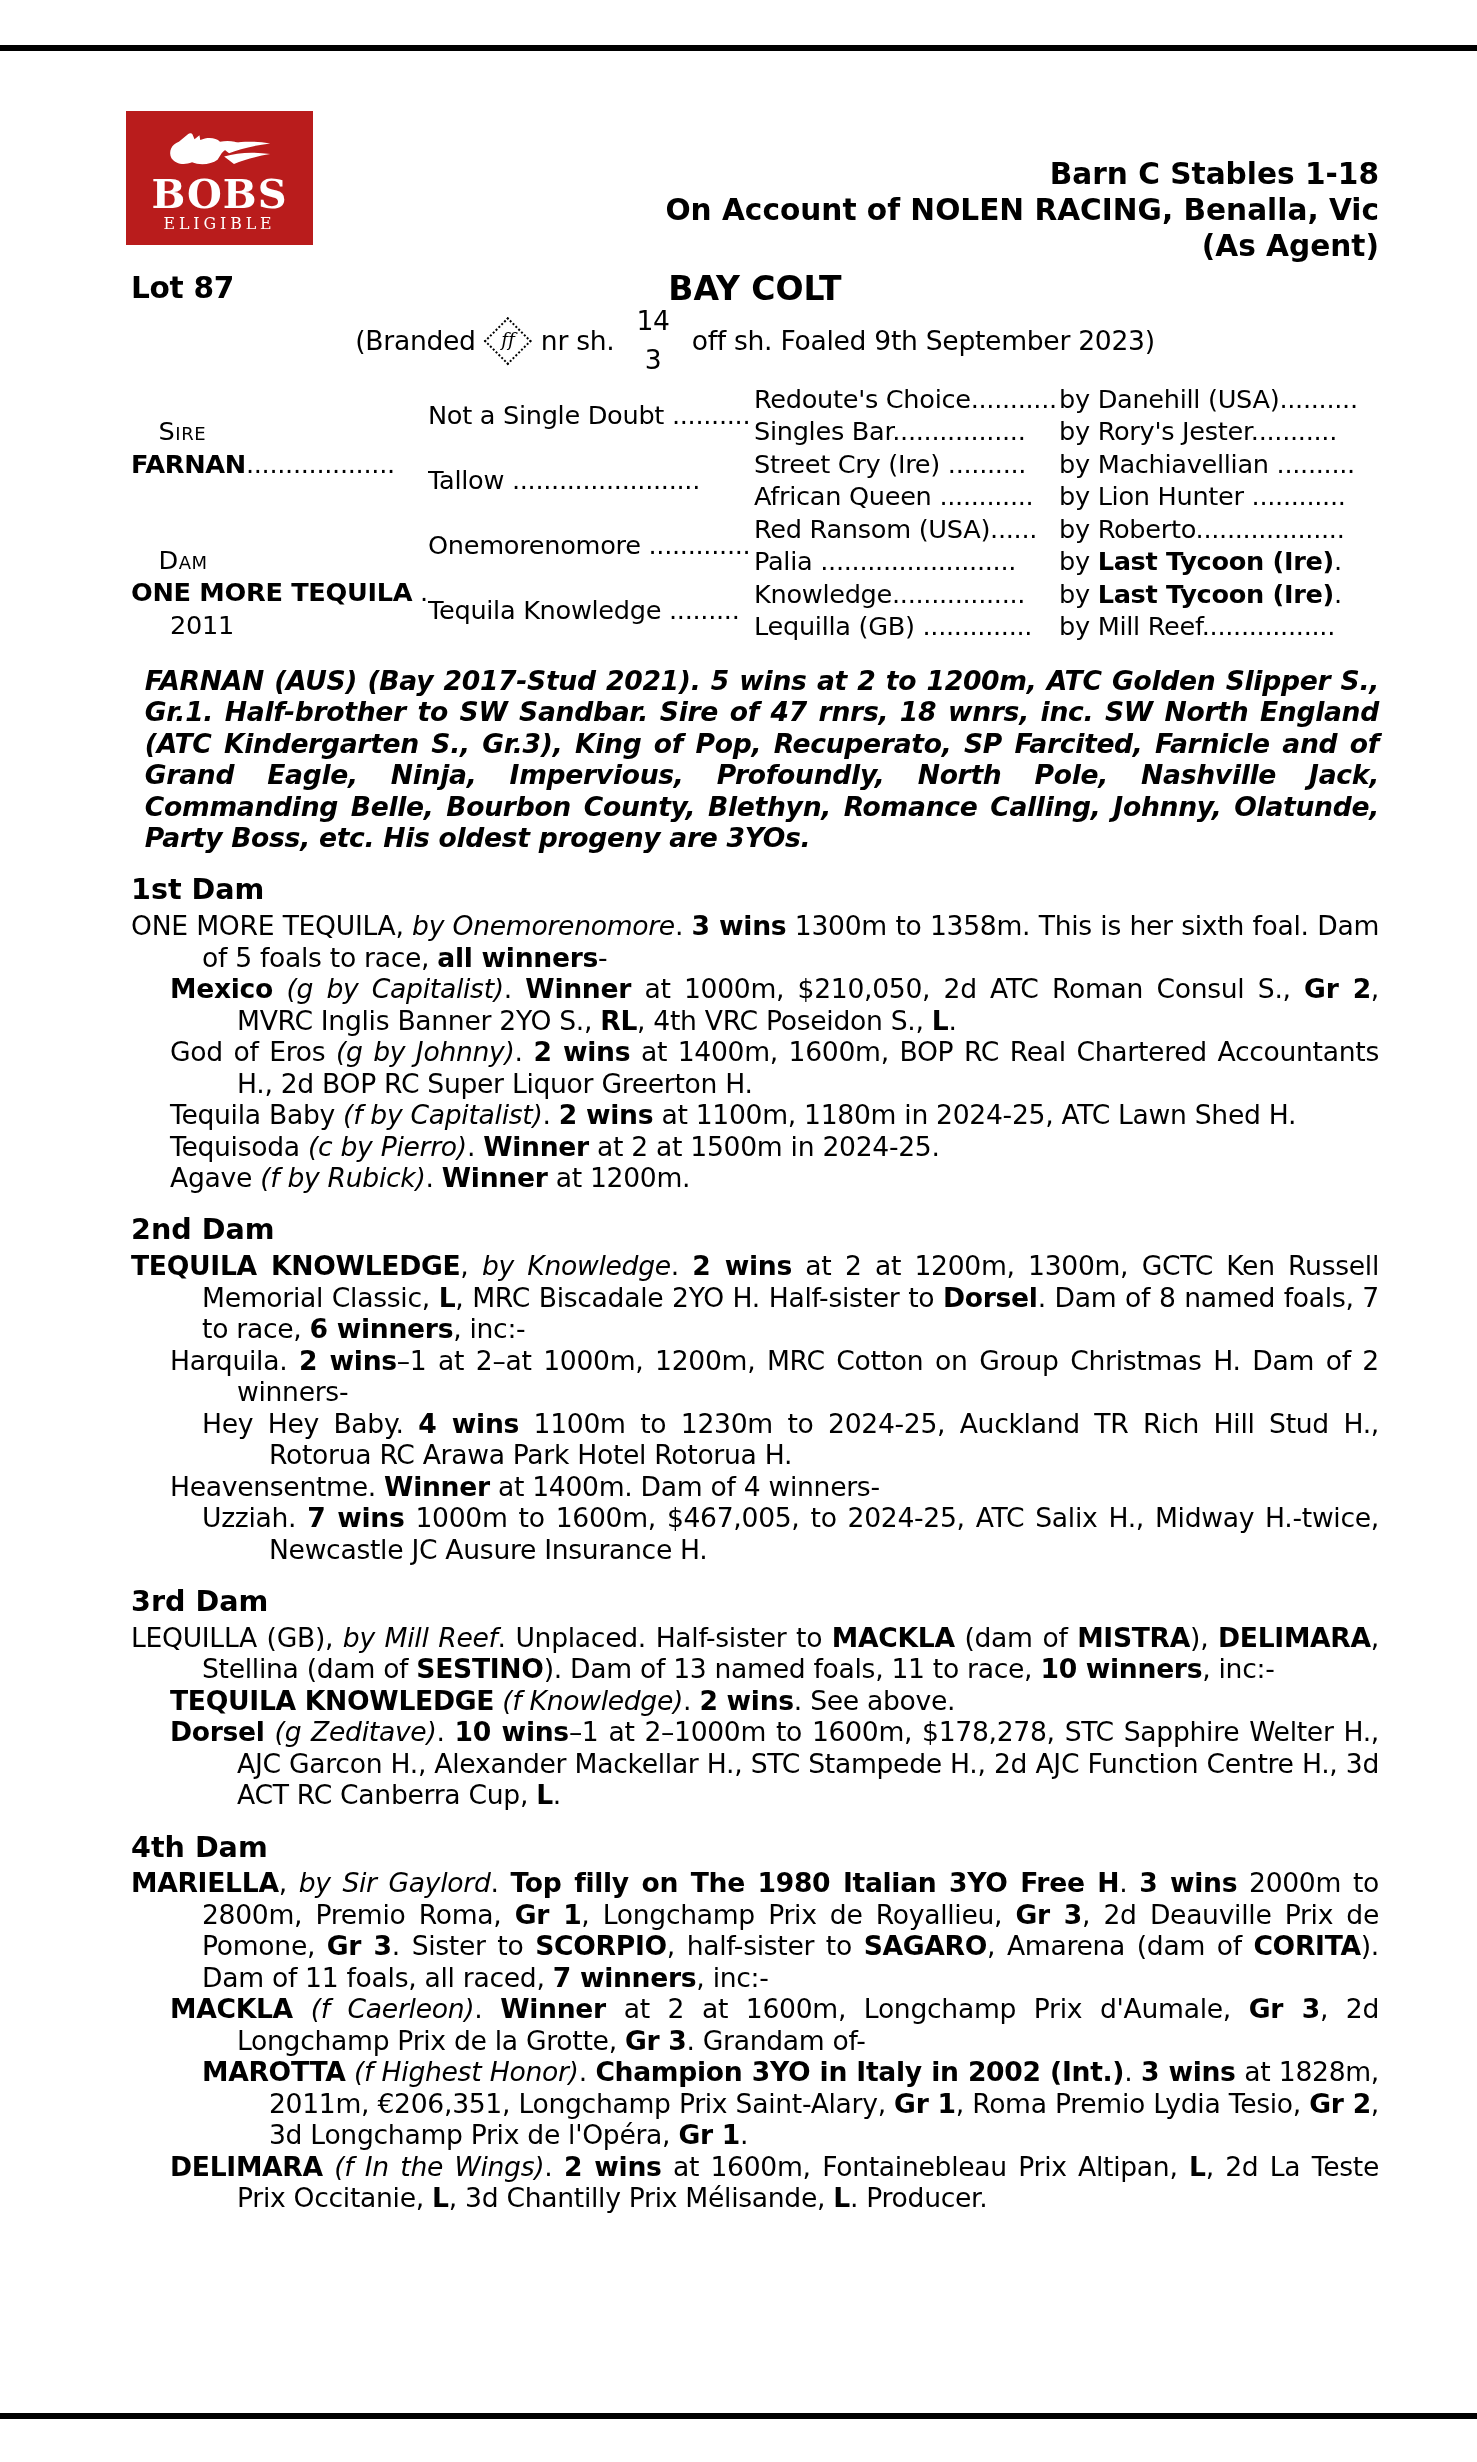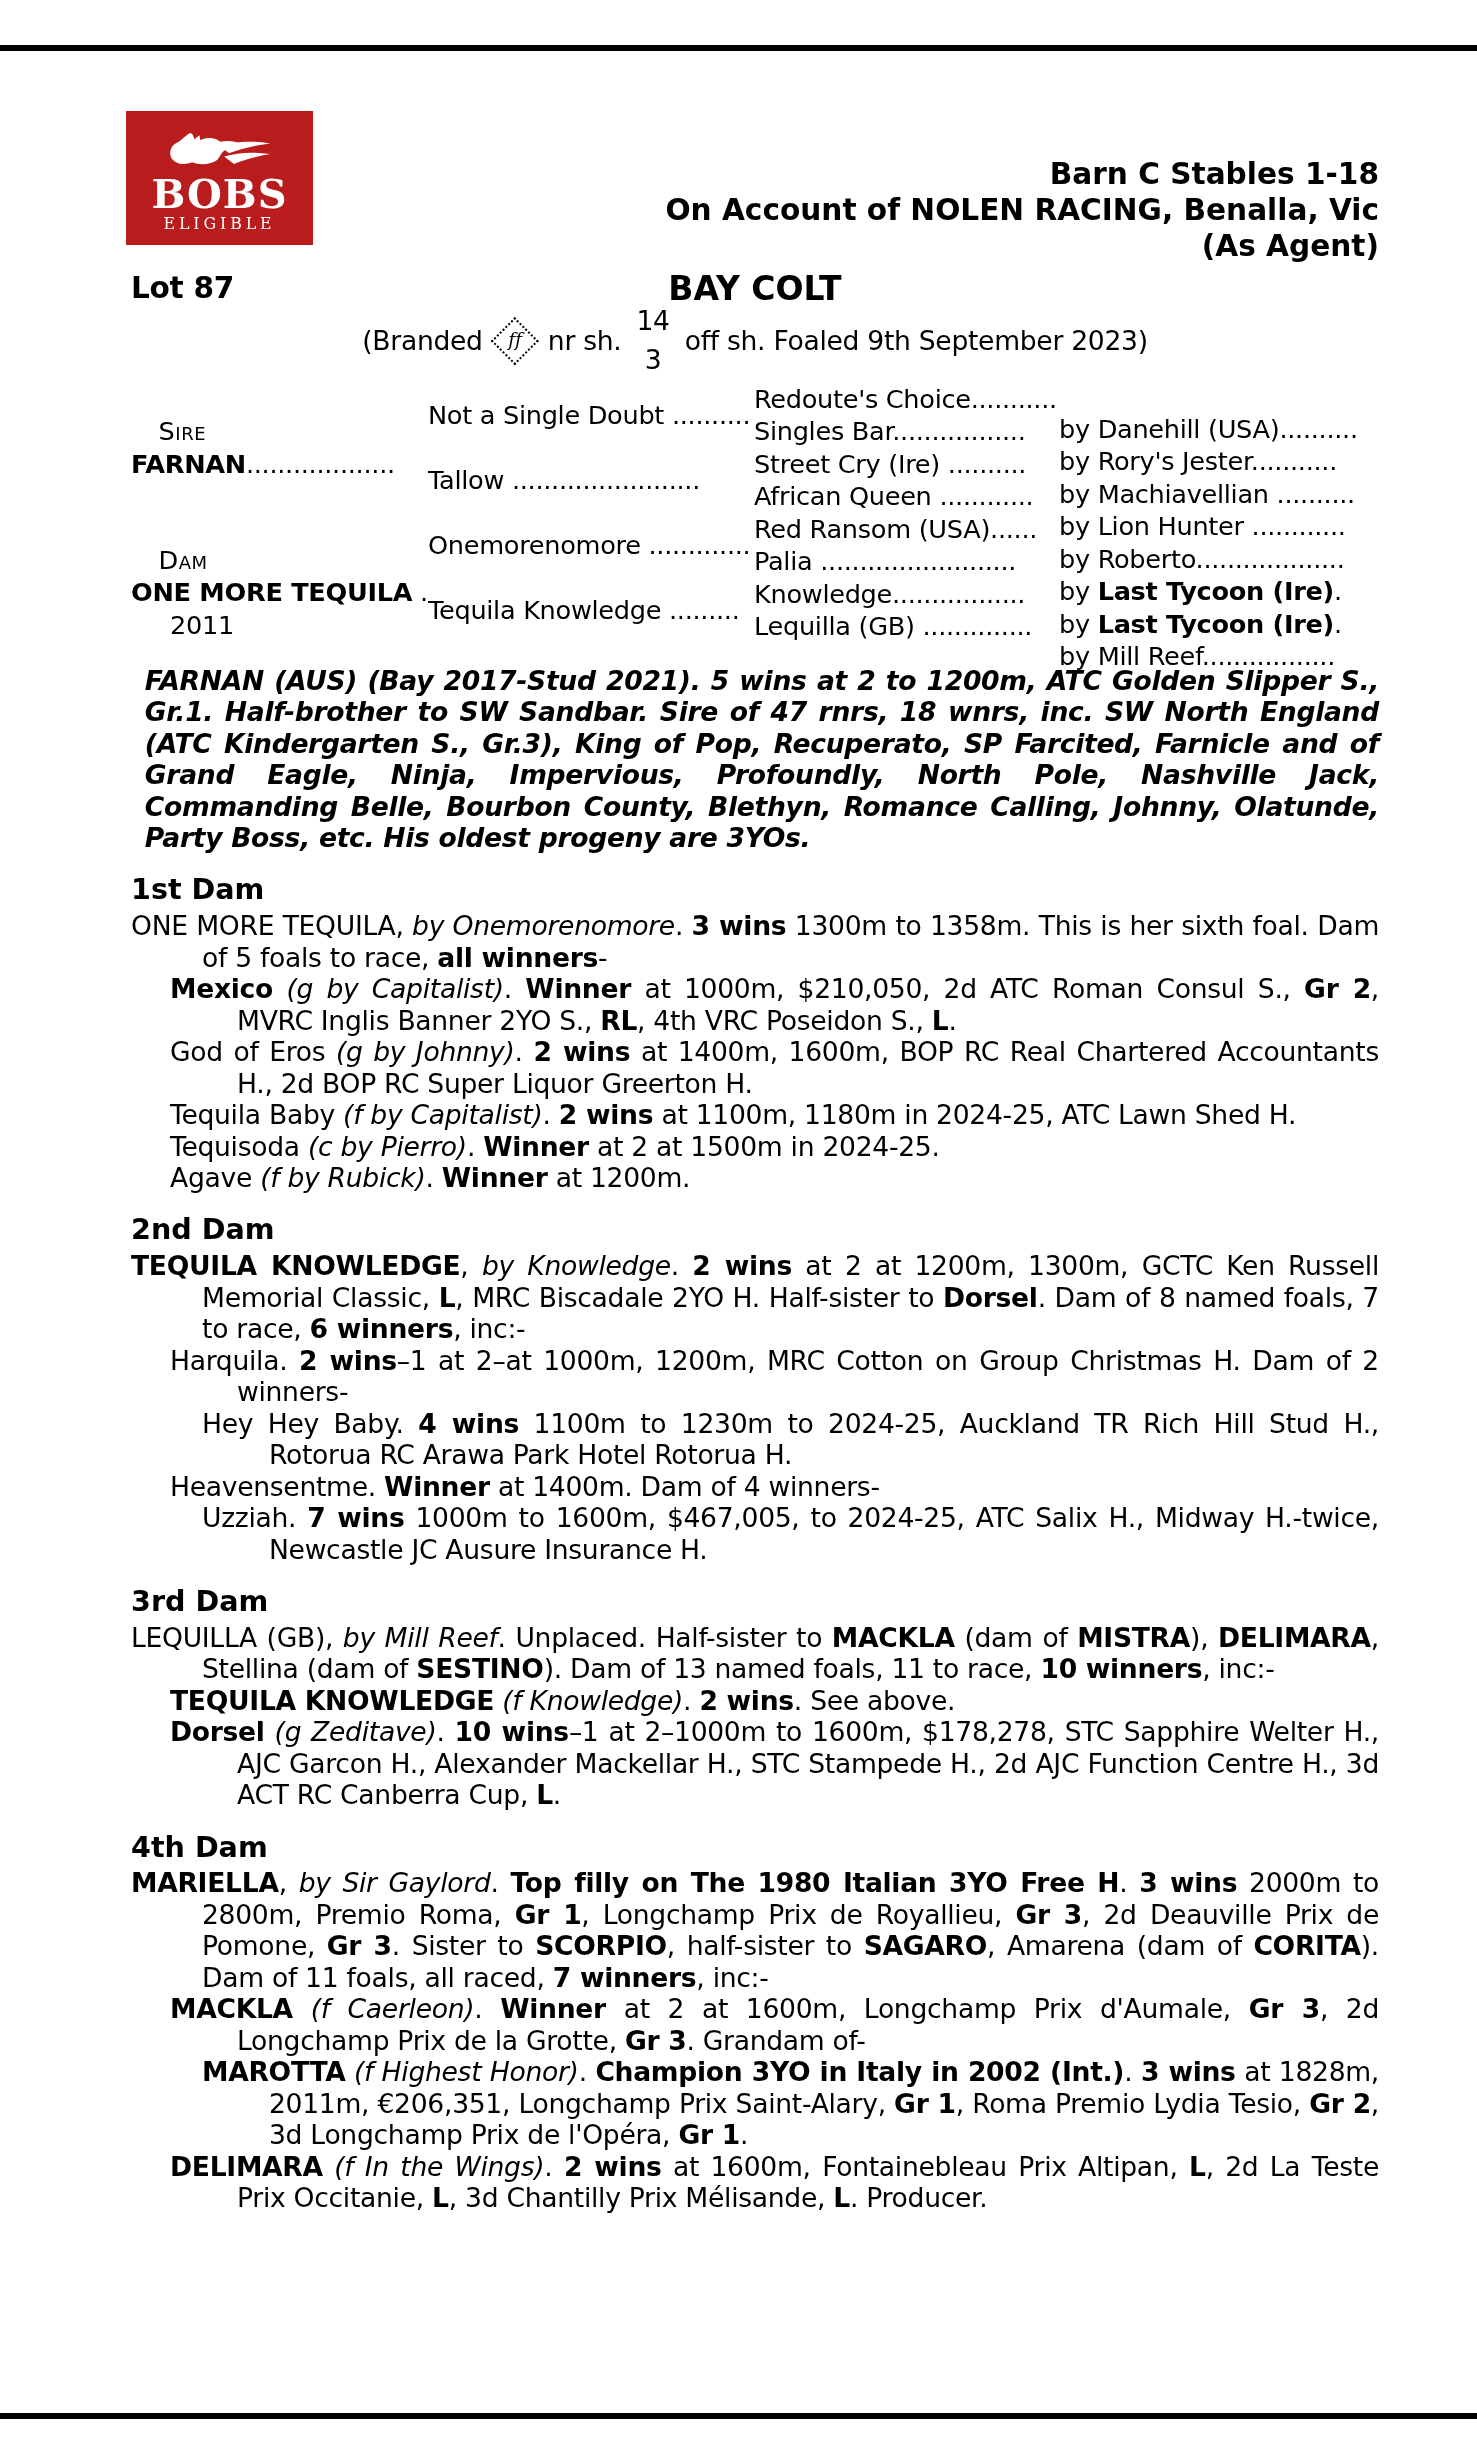--- a/index.html
+++ b/index.html
@@ -22,39 +22,39 @@
   .barn{text-align:right;font-weight:bold;font-size:29.6px;line-height:36px;letter-spacing:0;}
   .account{text-align:right;font-weight:bold;font-size:29.6px;line-height:36px;letter-spacing:0;}
   .agent{text-align:right;font-weight:bold;font-size:29.6px;line-height:36px;letter-spacing:0;}
   .lot-row{position:relative;height:43px;margin-top:3px;}
   .lot{position:absolute;left:0;top:0;font-weight:bold;font-size:29.6px;line-height:43px;}
   .title{text-align:center;font-weight:bold;font-size:33px;line-height:43px;letter-spacing:0;}
   .branded{display:flex;justify-content:center;align-items:center;font-size:26.6px;margin-top:2px;height:57px;}
   .brand-diamond{width:29.6px;height:29.6px;border:2px dotted #000;transform:rotate(45deg);
     display:flex;align-items:center;justify-content:center;margin:0 15.8px;flex:none;}
   .brand-diamond span{transform:rotate(-45deg);font-family:"DejaVu Serif",serif;font-style:italic;font-size:18.7px;line-height:1;}
-  .tattoo{display:flex;flex-direction:column;align-items:center;line-height:26.6px;margin:0 15px;flex:none;gap:12px;}
+  .tattoo{display:flex;flex-direction:column;align-items:center;line-height:26.6px;margin:0 22px;flex:none;gap:12px;}
 
   
   .ped{position:relative;height:268px;margin-top:13.8px;font-size:25.6px;}
   .ped .abs{position:absolute;line-height:32.5px;white-space:nowrap;overflow:hidden;}
   .sc{font-variant:small-caps;letter-spacing:0.5px;}
   .c1-sire-label{left:27.6px;top:32.5px;}
   .c1-sire-name{left:0;top:65px;width:296px;}
   .c1-dam-label{left:27.6px;top:161px;}
   .c1-dam-name{left:0;top:193px;width:296px;}
   .c1-dam-year{left:39px;top:226px;}
   .parent-0{left:297px;top:15.8px;width:323px;}
   .parent-1{left:297px;top:81px;width:323px;}
   .parent-2{left:297px;top:146px;width:323px;}
   .parent-3{left:297px;top:211px;width:323px;}
   .gp-col{position:absolute;left:623px;top:0;width:626px;}
   .gp-row{position:relative;height:32.5px;line-height:32.5px;white-space:nowrap;}
   .gp-name{position:absolute;left:0;top:0;width:301px;overflow:hidden;}
-  .gp-by{position:absolute;left:305px;top:0;width:320px;overflow:hidden;margin-top:30px;}
+  .gp-by{position:absolute;left:305px;top:0;width:320px;overflow:hidden;}
 
   .fb{font-weight:bold;}
   .fi{font-style:italic;}
 
   .sire-summary{margin-top:13.8px;}
   .para{margin:0;text-align:justify;}
   .para.lvlsire{padding-left:13.8px;text-indent:0;font-weight:bold;font-style:italic;}
   .para.lvl0{padding-left:71px;text-indent:-71px;}
   .para.lvl1{padding-left:106px;text-indent:-67px;}
   .para.lvl2{padding-left:138px;text-indent:-67px;}

